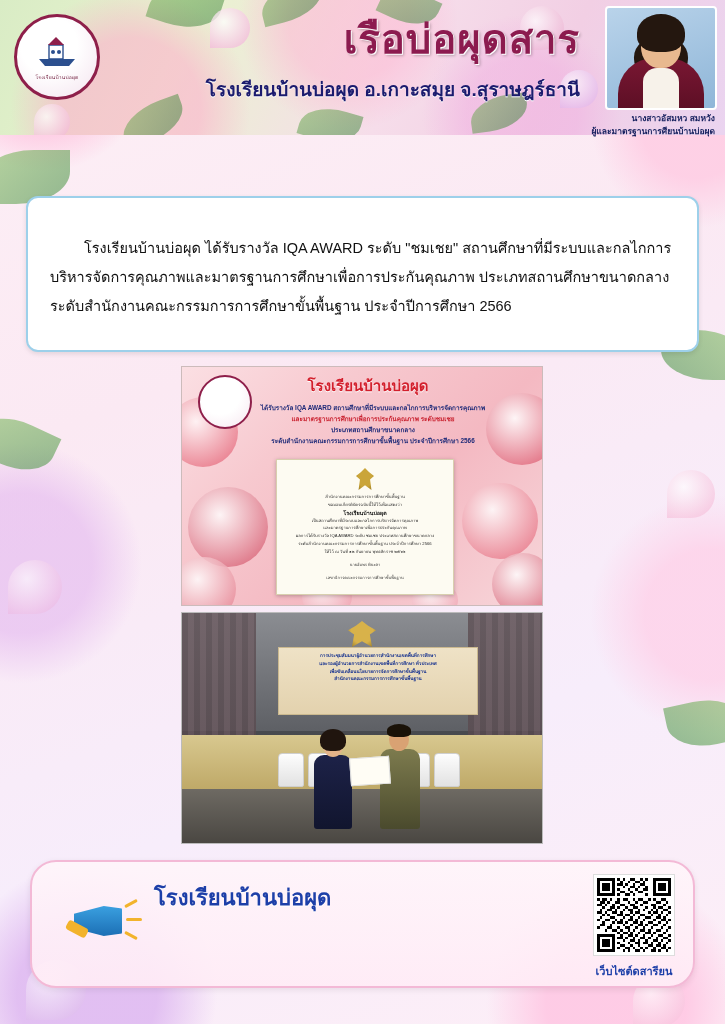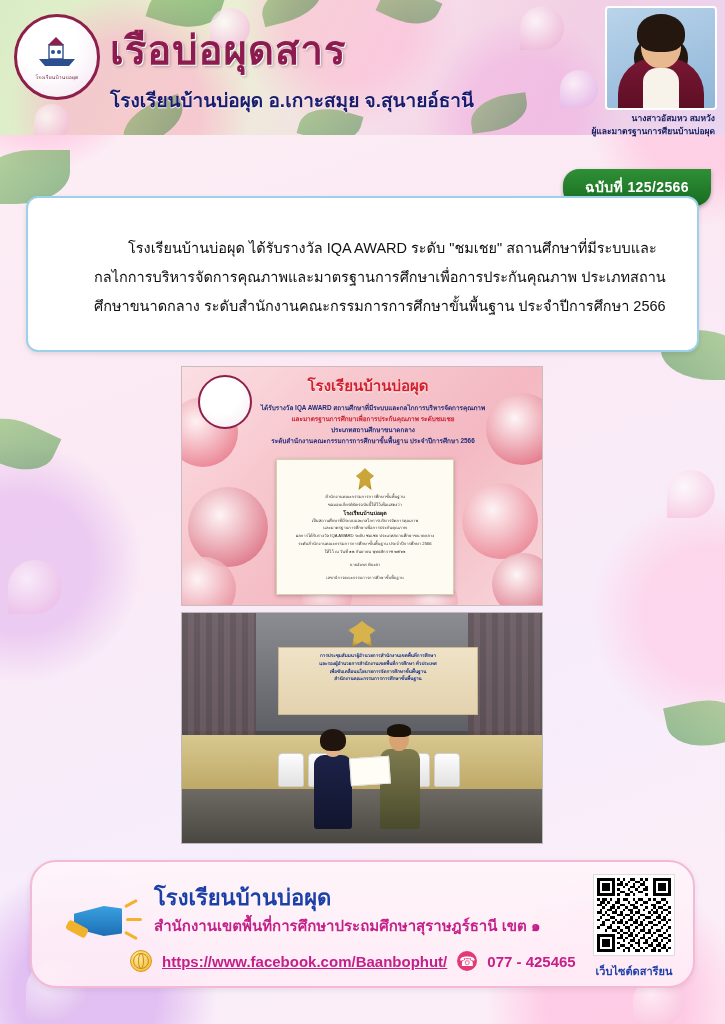--- a/index.html
+++ b/index.html
@@ -59,22 +59,22 @@
   .logo-inner {
     width: 64px; height: 64px;
     display:flex; align-items:center; justify-content:center;
     flex-direction: column;
   }
   .logo-text {
     font-size: 5px; color: #6b1536; text-align: center;
     letter-spacing: .2px; margin-top: 2px;
   }
   .title-block {
-    position: absolute; left: 110px; top: 27px; width: 470px;
-    text-align: left;
+    position: absolute; left: 110px; top: 16px; width: 470px;
+    text-align: right;
   }
   .main-title {
     font-size: 40px; font-weight: bold; color: #8c1b4f;
     letter-spacing: 1px;
     text-shadow: 1px 1px 0 #fff, 2px 2px 3px rgba(0,0,0,.25);
     line-height: 1.15;
   }
   .sub-title {
     margin-top: 12px;
     font-size: 19px; color: #1b1b6e; font-weight: bold;
@@ -128,21 +128,20 @@
     background: linear-gradient(180deg,#3aa0e0,#1f76c4);
     color: #fff; font-size: 15px; font-weight: bold;
     padding: 6px 18px 7px; border-radius: 16px;
     box-shadow: 0 2px 3px rgba(0,0,0,.25);
   }
   .body-text {
     position: absolute; left: 22px; right: 22px; top: 36px;
     font-size: 14.5px; color: #111; line-height: 2.0;
     text-indent: 34px; text-align: left;
     font-family: "Liberation Sans", sans-serif;
-    margin-left: 44px;
   }
 
   
   .img1 {
     position: absolute; left: 181px; top: 366px; width: 362px; height: 240px;
     border: 1px solid #cbb; overflow: hidden;
     background: linear-gradient(135deg,#fbdfe3 0%, #f7c9cf 30%, #f4b9c2 60%, #f7d6da 100%);
   }
   .i1-flowers { position:absolute; inset:0; }
   .fl { position:absolute; border-radius:50%; }
@@ -347,38 +346,37 @@
           <path d="M23 4 L31 12 L15 12 Z" fill="#8e1f4a"></path>
           <circle cx="20" cy="19" r="2" fill="#2b4f8e"></circle>
           <circle cx="26" cy="19" r="2" fill="#2b4f8e"></circle>
         </svg>
         <div class="logo-text">โรงเรียนบ้านบ่อผุด</div>
       </div>
     </div>
 
     <div class="title-block">
       <div class="main-title">เรือบ่อผุดสาร</div>
-      <div class="sub-title">โรงเรียนบ้านบ่อผุด อ.เกาะสมุย จ.สุนายอ์ธานี</div>
+      <div class="sub-title">โรงเรียนบ้านบ่อผุด อ.เกาะสมุย จ.สุราษฎร์ธานี</div>
     </div>
 
     <div class="portrait">
       <div class="p-hair2"></div>
       <div class="p-body"></div>
       <div class="p-shirt"></div>
       <div class="p-head"></div>
       <div class="p-hair"></div>
     </div>
   </div>
 
   <div class="name-block">
     <div>นางสาวอัสมหว สมหวัง</div>
     <div>ผู้และมาตรฐานการศียนบ้านบ่อผุด</div>
   </div>
 
-  <div class="issue-badge">ฉบับที่ 125/2566</div>
 
   <div class="card">
     <div class="body-text">โรงเรียนบ้านบ่อผุด ได้รับรางวัล IQA AWARD ระดับ "ชมเชย" สถานศึกษาที่มีระบบและกลไกการบริหารจัดการคุณภาพและมาตรฐานการศึกษาเพื่อการประกันคุณภาพ ประเภทสถานศึกษาขนาดกลาง ระดับสำนักงานคณะกรรมการการศึกษาขั้นพื้นฐาน ประจำปีการศึกษา 2566</div>
   </div>
 
   <div class="img1">
     <div class="i1-flowers">
       <div class="fl" style="left:-14px; top:30px; width:70px;height:70px;background:radial-gradient(circle at 40% 35%,#fff6f7,#e2566b);opacity:.85;"></div>
       <div class="fl" style="left:6px; top:120px; width:80px;height:80px;background:radial-gradient(circle at 40% 35%,#fff,#cf3f57);opacity:.8;"></div>
       <div class="fl" style="left:-10px; top:190px; width:64px;height:64px;background:radial-gradient(circle at 40% 35%,#fff,#e06a7c);opacity:.8;"></div>
@@ -446,28 +444,21 @@
   <div class="footer">
     <div class="megaphone">
       <div class="mp-cone"></div>
       <div class="mp-handle"></div>
       <div class="mp-ray" style="left:68px; top:12px; width:14px; height:3px; transform:rotate(-28deg);"></div>
       <div class="mp-ray" style="left:70px; top:28px; width:16px; height:3px;"></div>
       <div class="mp-ray" style="left:68px; top:44px; width:14px; height:3px; transform:rotate(28deg);"></div>
     </div>
 
     <div class="f-school">โรงเรียนบ้านบ่อผุด</div>
-    <div class="f-office">สำนักงานเขตพื้นที่การศึกษาประถมศึกษาสุราษฎร์ธานี เขต ๑</div>
-
-    <div class="f-row">
-      <span class="globe-icon"></span>
-      <a class="f-url" href="#">https://www.facebook.com/Baanbophut/</a>
-      <span class="phone-icon"></span>
-      <span class="f-phone">077 - 425465</span>
-    </div>
+
 
     <div class="qr-wrap">
       <svg class="qr" viewBox="0 0 29 29" shape-rendering="crispEdges">
         <rect width="29" height="29" fill="#fff"></rect>
         <g fill="#000">
           <rect x="0" y="0" width="7" height="1"></rect>
             <rect x="0" y="6" width="7" height="1"></rect>
           <rect x="0" y="0" width="1" height="7"></rect>
             <rect x="6" y="0" width="1" height="7"></rect>
           <rect x="2" y="2" width="3" height="3"></rect>

